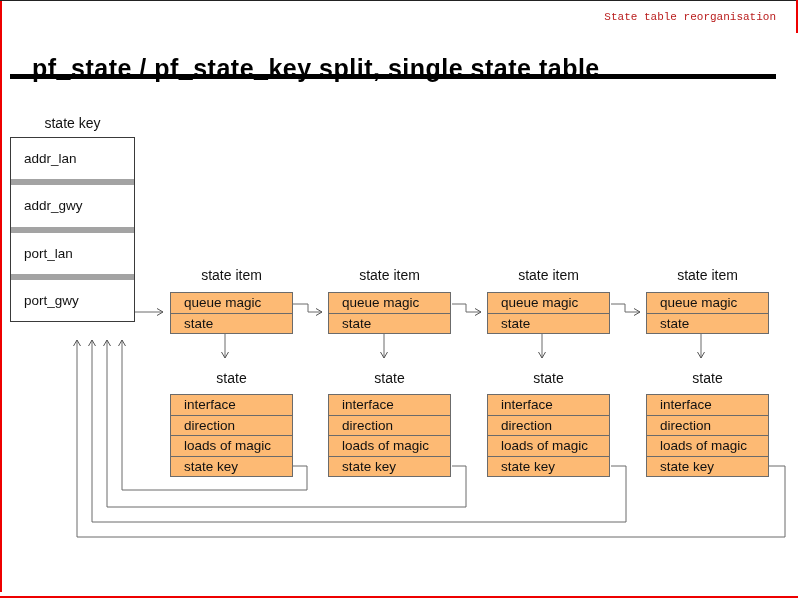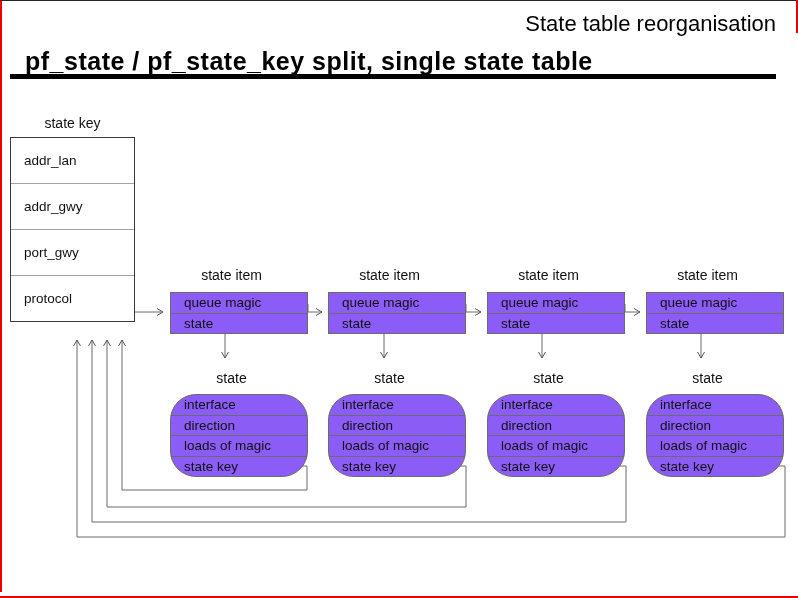--- a/index.html
+++ b/index.html
@@ -7,55 +7,55 @@
     position:relative;width:798px;height:598px;background:#ffffff;overflow:hidden;
     font-family:"Liberation Sans",sans-serif;color:#111111;
   }
   
   .frame-left{position:absolute;left:0;top:0;width:2px;height:592px;background:#ee0000;}
   .frame-top{position:absolute;left:0;top:0;width:798px;height:1px;background:#222222;}
   .frame-right{position:absolute;right:0;top:0;width:2px;height:33px;background:#ee0000;}
   .frame-bottom{position:absolute;left:0;bottom:0;width:798px;height:2px;background:#ee0000;}
 
   .header-label{
-    position:absolute;top:11px;right:22px;font-size:22px;color:#000000;
+    position:absolute;top:11px;right:22px;font-size:11px;color:#b91c1c;font-family:Liberation Mono, monospace;
   }
   .title{
-    position:absolute;left:16px;top:38px;margin:9px;font-size:25px;font-weight:bold;color:#000000;
+    position:absolute;left:16px;top:38px;margin:16px;font-size:25px;font-weight:bold;color:#000000;
     letter-spacing:0.5px;
   }
   .title-rule{position:absolute;left:10px;top:74px;width:766px;height:5px;background:#000000;}
 
   
   .diag-label{position:absolute;font-size:14px;color:#111111;text-align:center;}
 
   
   .key-table{
     position:absolute;left:10px;top:137px;width:125px;height:185px;
     border:1px solid #3a3a3a;box-sizing:border-box;display:flex;flex-direction:column;
     background:#ffffff;
   }
   .key-table .row{
     flex:1;display:flex;align-items:center;padding-left:13px;font-size:13.5px;
-    border-top:1px solid #a3a3a3;white-space:nowrap;
+    border-top:6px solid #a3a3a3;white-space:nowrap;
   }
   .key-table .row:first-child{border-top:none;}
 
   
   .dbox{
-    position:absolute;width:138px;border:1px solid #6b6b6b;box-sizing:border-box;
-    display:flex;flex-direction:column;background:#8b5cf6;text-align:center;
+    position:absolute;width:123px;border:1px solid #6b6b6b;box-sizing:border-box;
+    display:flex;flex-direction:column;background:#fdba74;text-align:center;
   }
   .dbox .row{
     flex:1;display:flex;align-items:center;padding-left:13px;font-size:13.5px;
     border-top:1px solid #6b6b6b;white-space:nowrap;
   }
   .dbox .row:first-child{border-top:none;}
   .ibox{top:292px;height:42px;}
-  .sbox{top:394px;height:83px;border-radius:26px;}
+  .sbox{top:394px;height:83px;}
 
   .connector-layer{position:absolute;left:0;top:0;width:798px;height:598px;pointer-events:none;}
 </style>
 </head>
 <body>
 
 <div class="slide">
 
   <div class="frame-left"></div>
   <div class="frame-top"></div>
@@ -89,22 +89,22 @@
       <path d="M452,466 H466 V507 H107 V340" marker-end="url(#arr)"></path>
       <path d="M611,466 H626 V522 H92 V340" marker-end="url(#arr)"></path>
       <path d="M769,466 H785 V537 H77 V340" marker-end="url(#arr)"></path>
     </g>
   </svg>
 
   <div class="diag-label" style="left:10px;top:115px;width:125px;">state key</div>
   <div class="key-table">
     <div class="row">addr_lan</div>
     <div class="row">addr_gwy</div>
+    <div class="row">port_lan</div>
     <div class="row">port_gwy</div>
-    <div class="row">protocol</div>
   </div>
 
   <div class="diag-label" style="left:170px;top:267px;width:123px;">state item</div>
   <div class="dbox ibox" style="left:170px;">
     <div class="row">queue magic</div>
     <div class="row">state</div>
   </div>
   <div class="diag-label" style="left:170px;top:370px;width:123px;">state</div>
   <div class="dbox sbox" style="left:170px;">
     <div class="row">interface</div>

